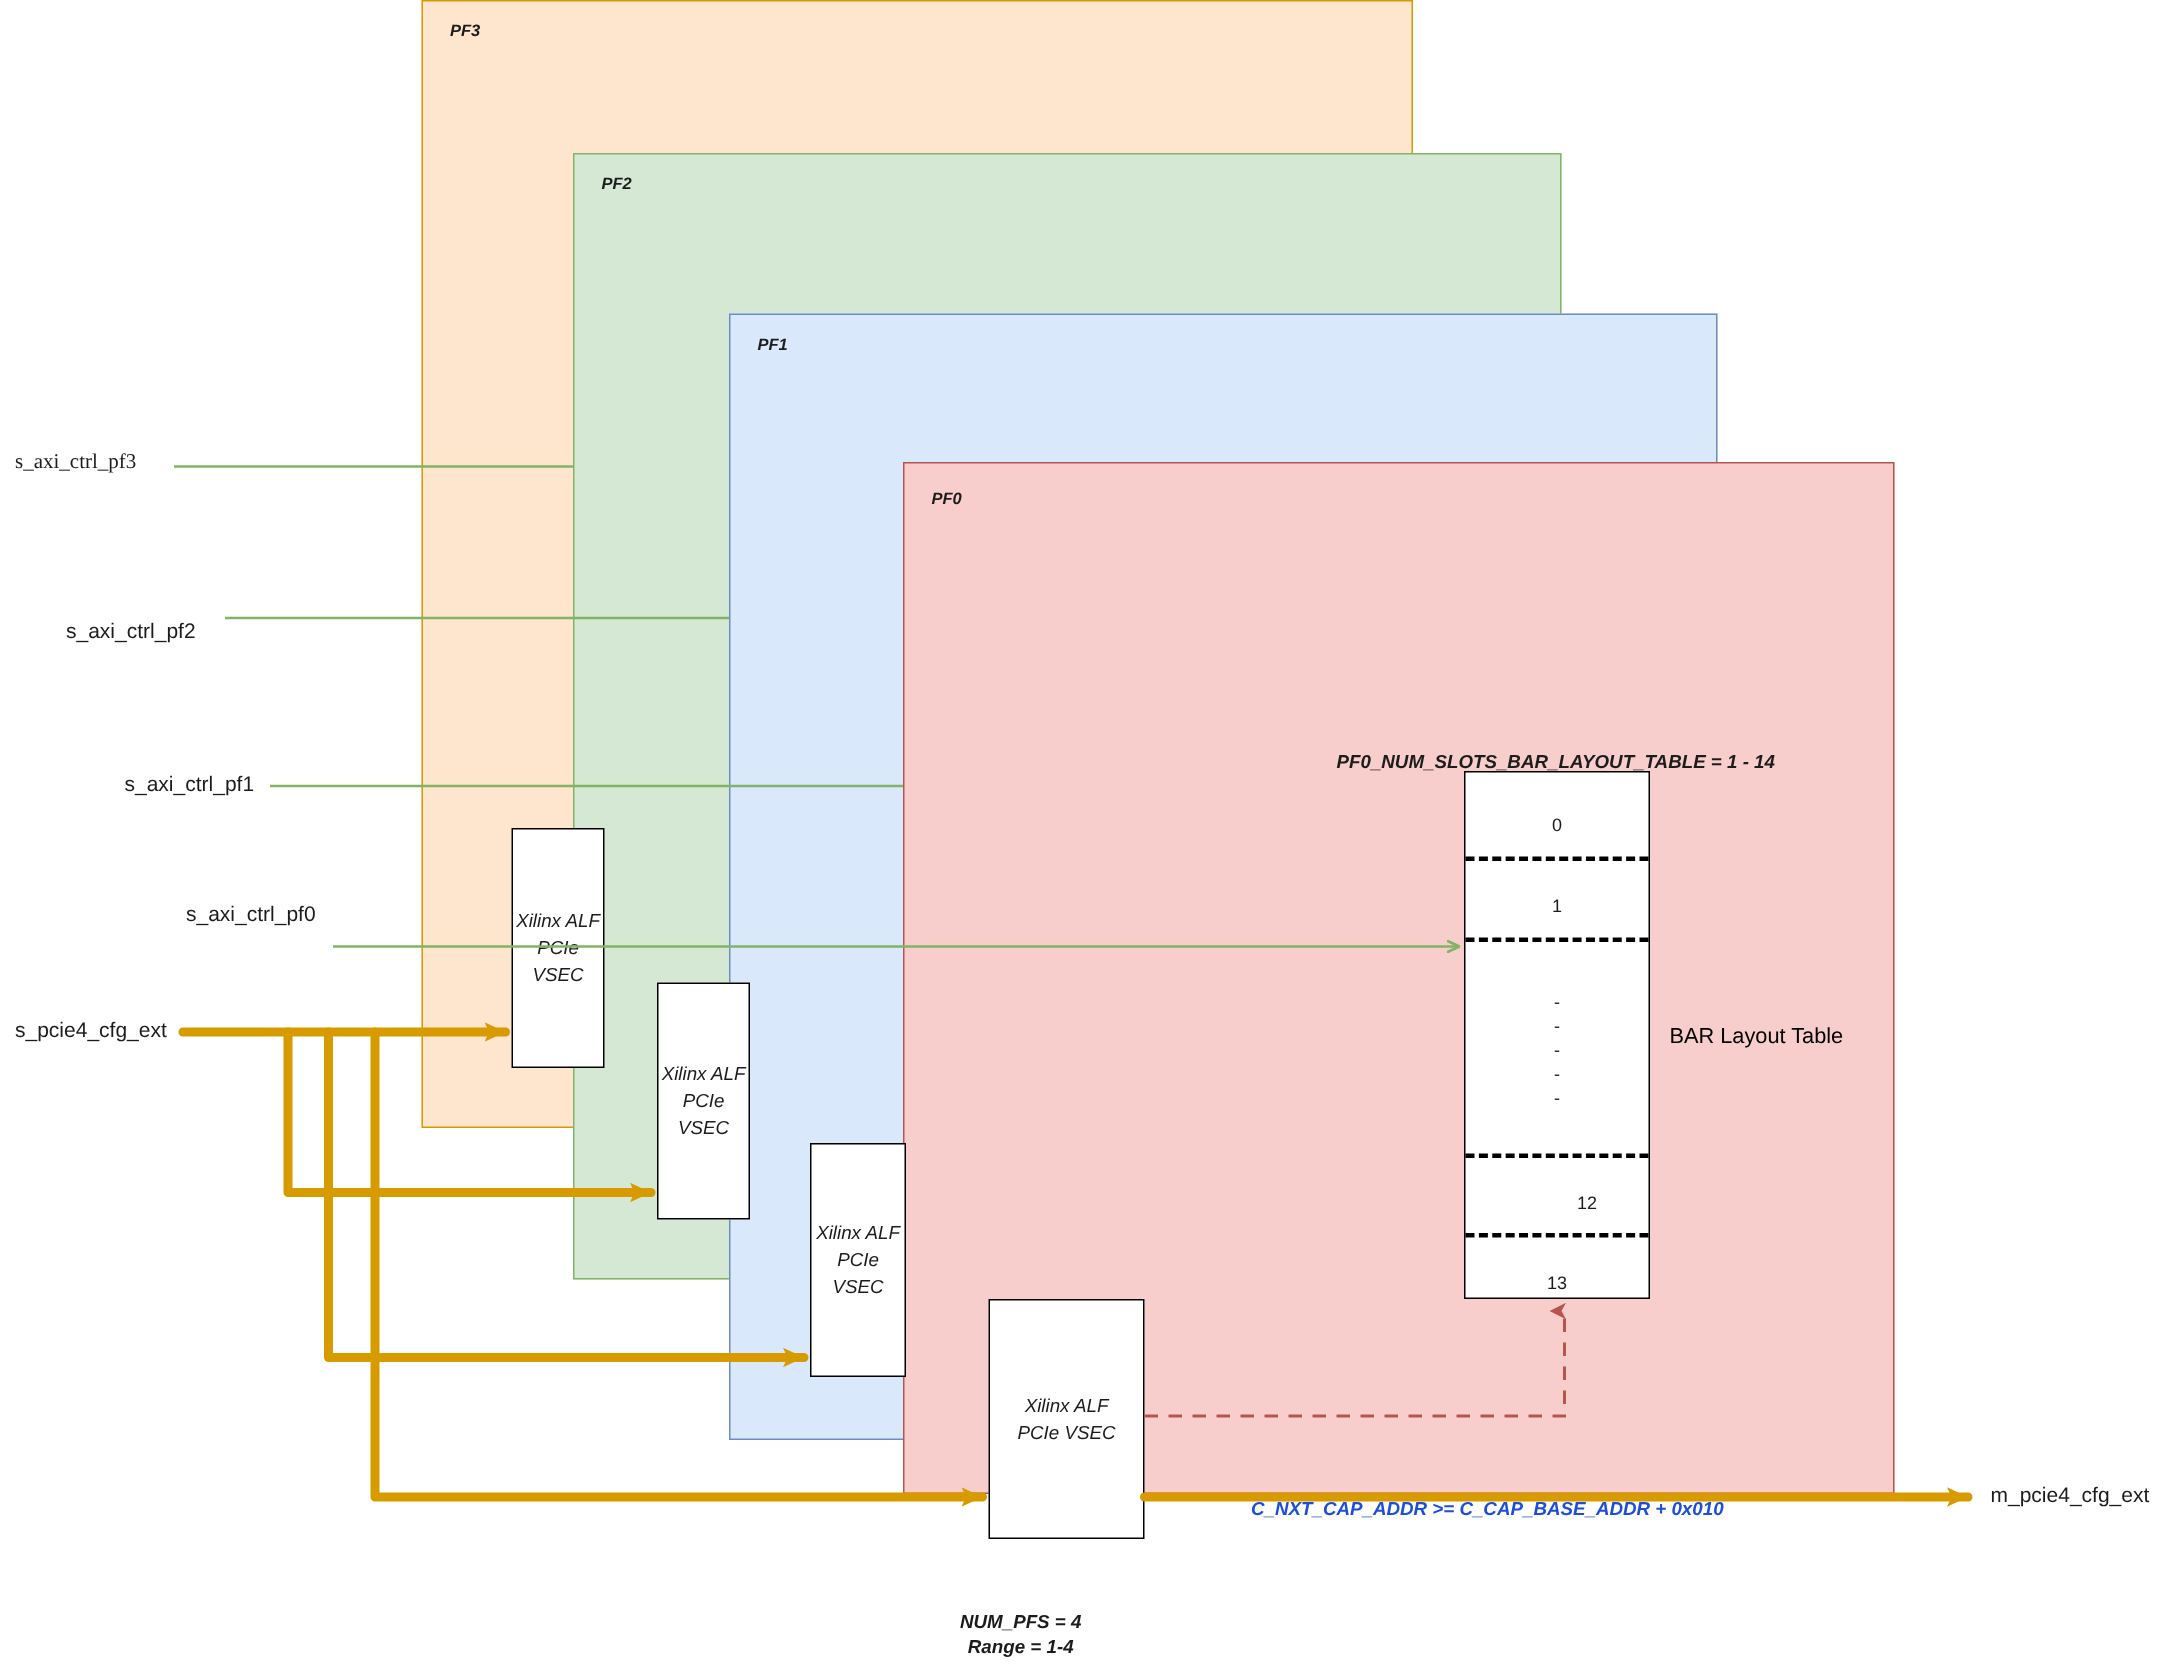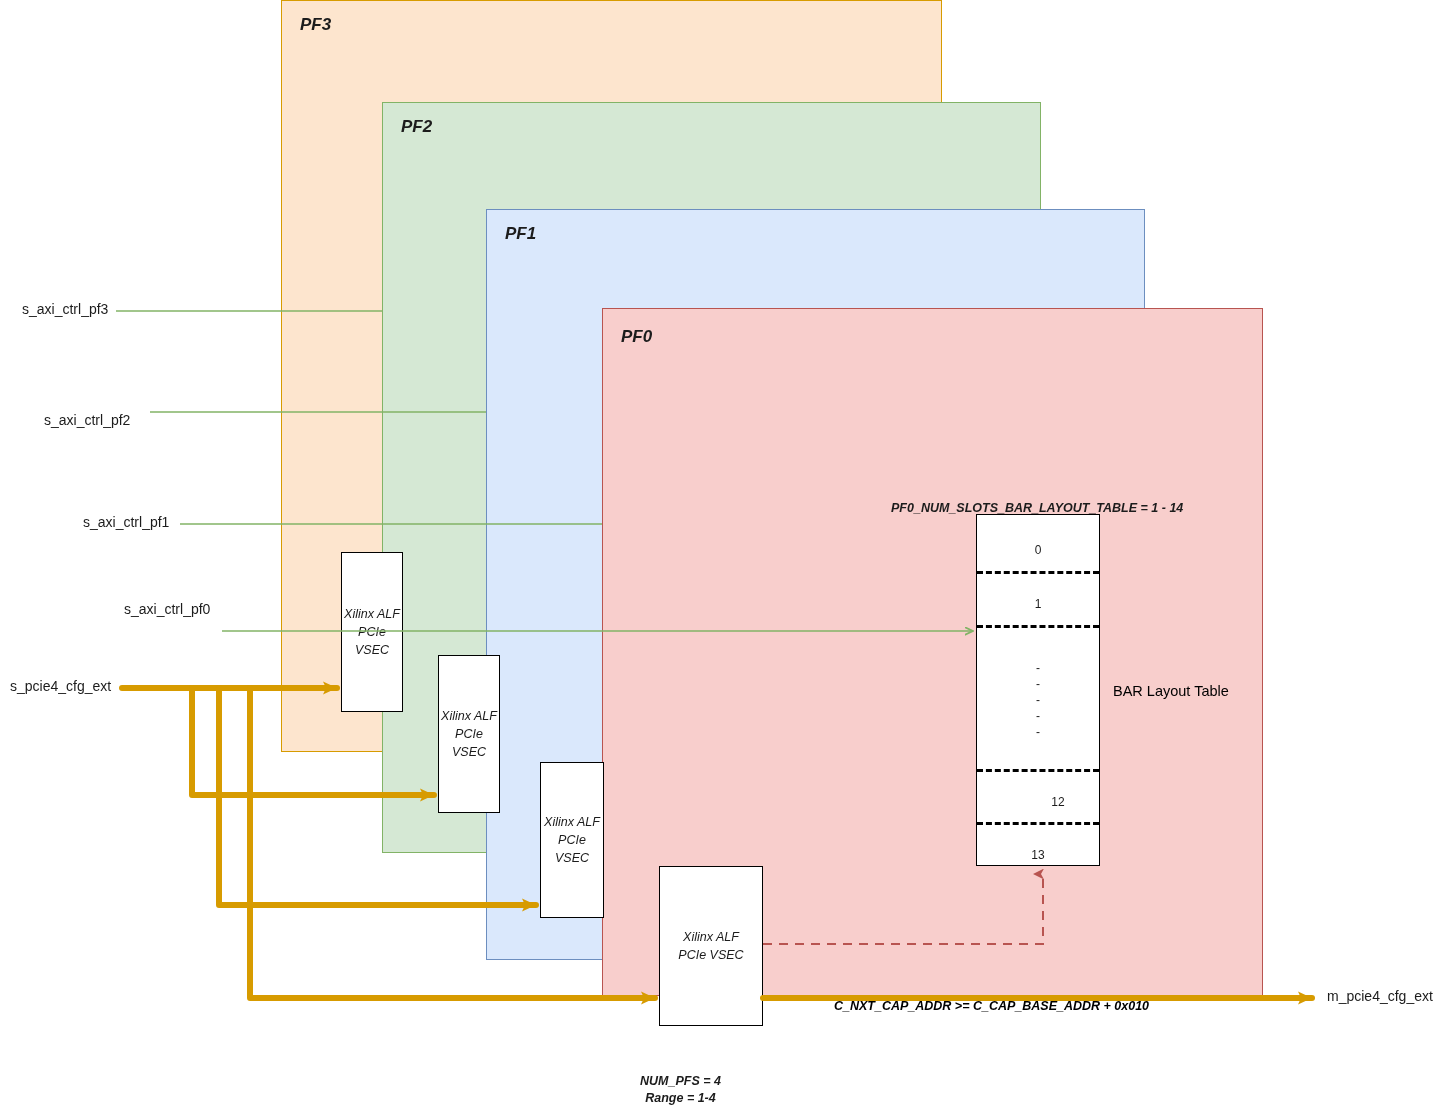--- a/index.html
+++ b/index.html
@@ -20,21 +20,21 @@
 
   
   .pf-box {
     position: absolute;
     box-sizing: border-box;
   }
   .pf-label {
     position: absolute;
     font-style: italic;
     font-weight: bold;
-    font-size: 17px;
+    font-size: 11px;
     color: #1c1c1c;
     white-space: nowrap;
     text-align: center;
   }
   #pf3 { left: 281px; top: 0px;   width: 661px; height: 752px;
          background: #fde5ce; border: 1.5px solid #d79b00; }
   #pf2 { left: 382px; top: 102px; width: 659px; height: 751px;
          background: #d5e8d4; border: 1.5px solid #82b366; }
   #pf1 { left: 486px; top: 209px; width: 659px; height: 751px;
          background: #dae8fc; border: 1.5px solid #6c8ebf; }
@@ -129,21 +129,21 @@
     white-space: pre-line;
   }
 
   
   #edge-annotation {
     position: absolute;
     left: 833px; top: 998px;
     font-style: italic;
     font-weight: bold;
     font-size: 12.5px;
-    color: #000000;
+    color: #1d4ed8;
     white-space: nowrap;
   }
 
   
   .svg-layer {
     position: absolute;
     left: 0; top: 0;
     width: 1443px; height: 1111px;
     pointer-events: none;
   }
@@ -249,21 +249,21 @@
 
   <svg class="svg-layer" id="svg-dashed" viewBox="0 0 1443 1111">
     <defs>
       <marker id="red-arrow" markerWidth="11" markerHeight="11" refX="5.5" refY="10" orient="auto" markerUnits="userSpaceOnUse">
         <path d="M5.5,0 L11,11 L5.5,8 L0,11 Z" fill="#b85450"></path>
       </marker>
     </defs>
     <path d="M763,944 L1043,944 L1043,874" fill="none" stroke="#b85450" stroke-width="2" stroke-dasharray="9,7" marker-end="url(#red-arrow)"></path>
   </svg>
 
-  <span class="sig-label" style="left:22px;  top:301px;">s_axi_ctrl_pf3</span>
+  <span class="sig-label" style="left:10px;  top:301px;font-family:Liberation Serif, serif;">s_axi_ctrl_pf3</span>
   <span class="sig-label" style="left:44px;  top:412px;">s_axi_ctrl_pf2</span>
   <span class="sig-label" style="left:83px;  top:514px;">s_axi_ctrl_pf1</span>
   <span class="sig-label" style="left:124px; top:601px;">s_axi_ctrl_pf0</span>
   <span class="sig-label" style="left:10px;  top:678px;">s_pcie4_cfg_ext</span>
 
   <span class="sig-label" style="left:1327px; top:988px;">m_pcie4_cfg_ext</span>
 
   <div id="bottom-caption">NUM_PFS = 4
 Range = 1-4</div>
 

